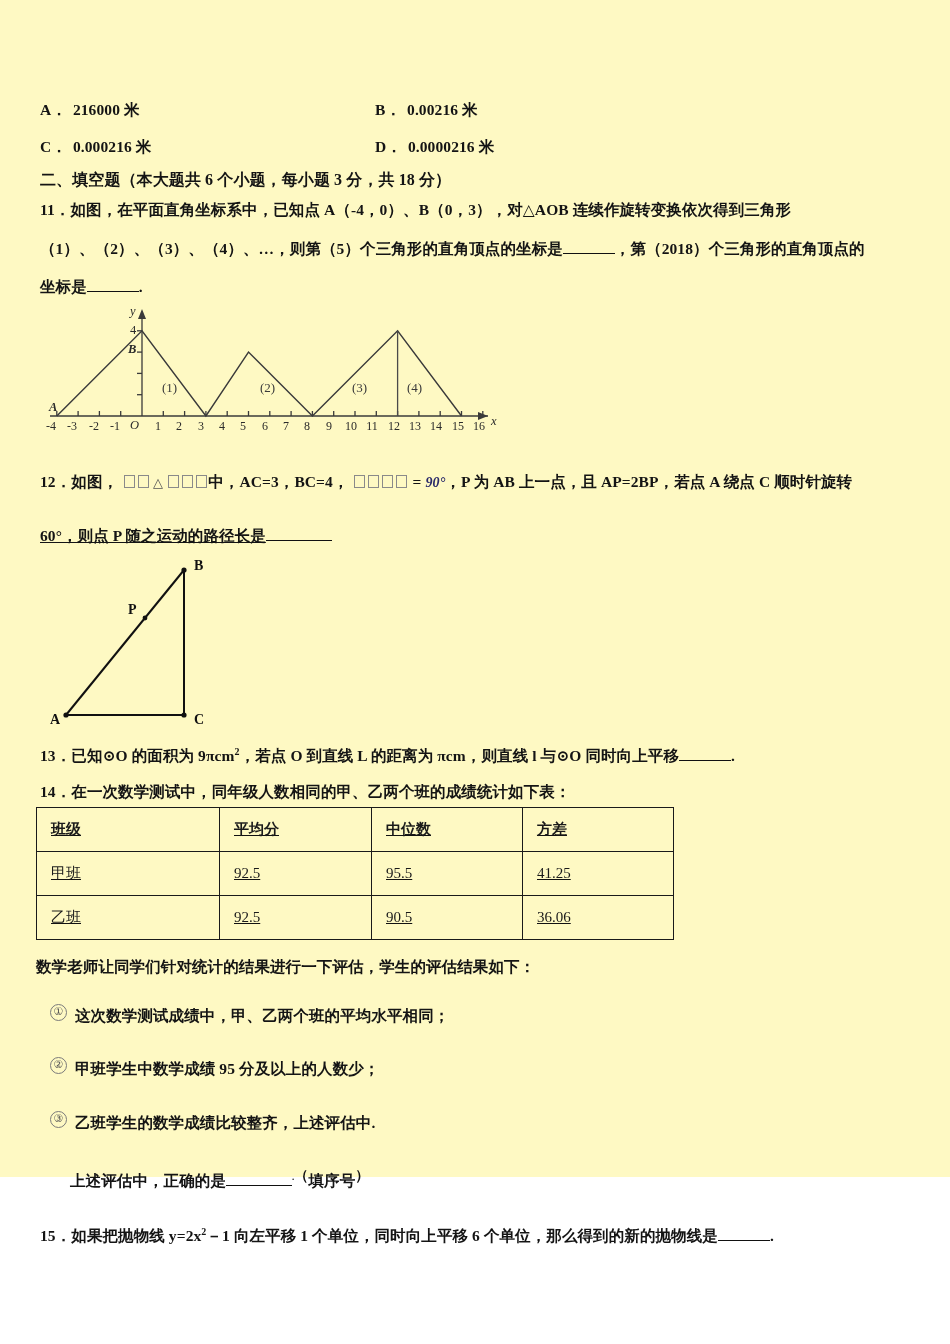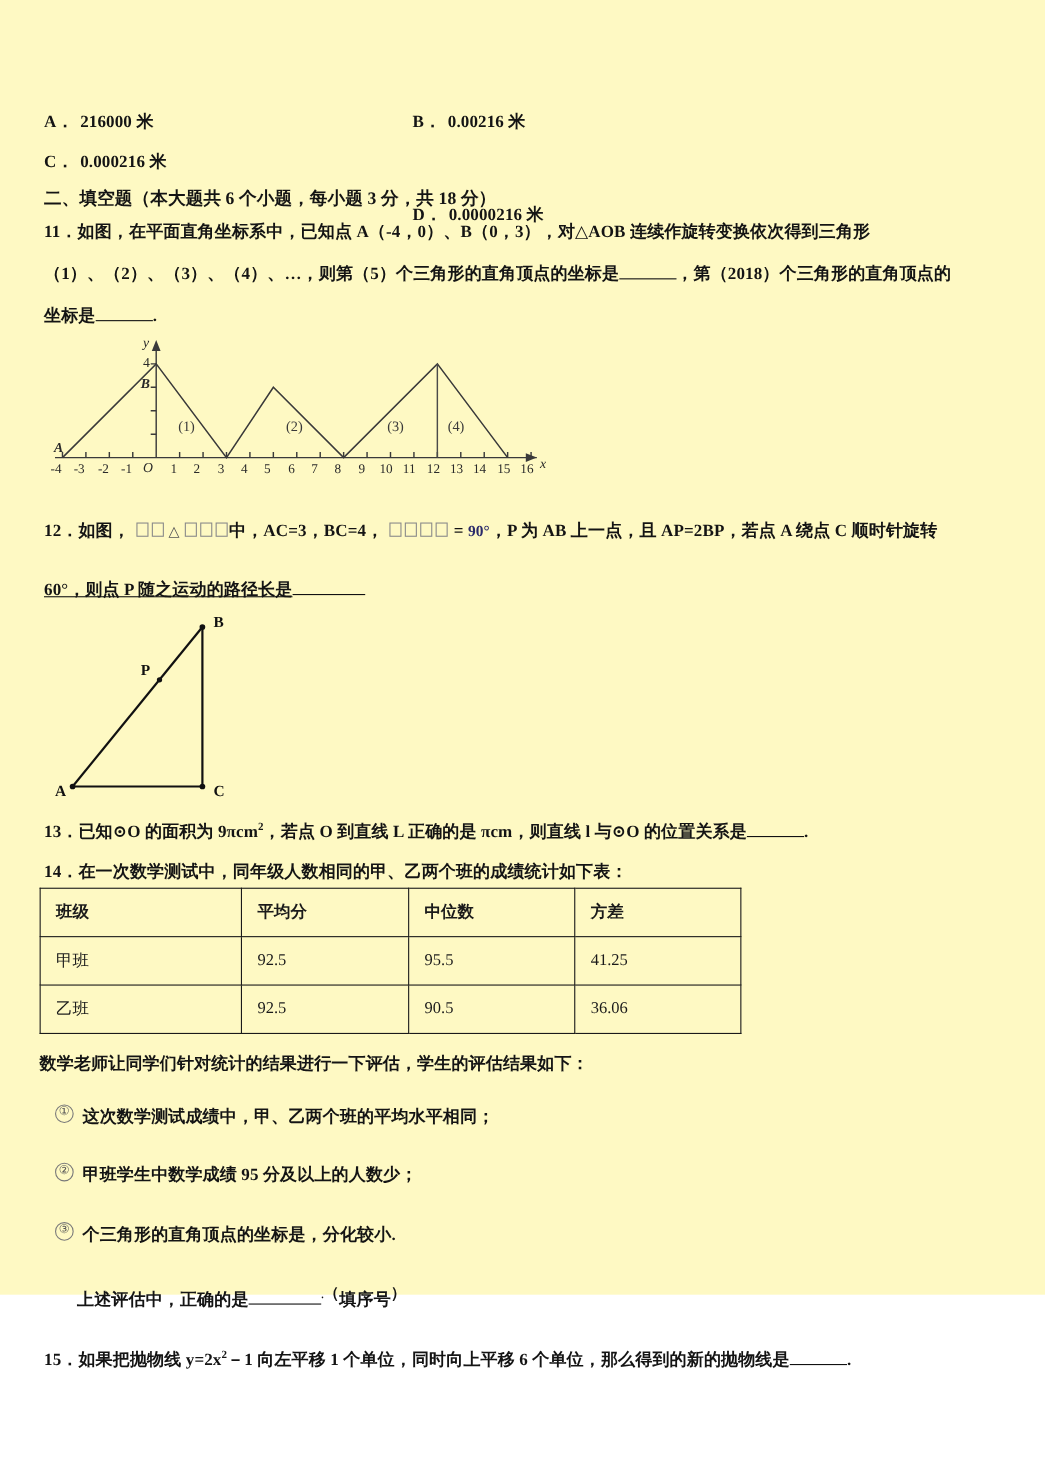--- a/index.html
+++ b/index.html
@@ -32,20 +32,21 @@
     white-space: nowrap;
     color: #141414;
   }
 
   .sup {
     font-size: 10px;
     vertical-align: super;
     font-weight: bold;
   }
   .ital {
+    font-style: italic;
     font-family: "Liberation Serif", serif;
   }
 
   .blank {
     display: inline-block;
     border-bottom: 1.6px solid #111;
     height: 0.95em;
     vertical-align: baseline;
   }
   .b-md { width: 52px; }
@@ -99,20 +100,21 @@
   #fig-triangle svg { display: block; }
 
   
   #stat-table {
     position: absolute;
     left: 36px;
     top: 807px;
     width: 637px;
     border-collapse: collapse;
     table-layout: fixed;
+    text-decoration: underline;
   }
   #stat-table td {
     border: 1.3px solid #1a1a1a;
     height: 43px;
     padding: 0 14px;
     font-size: 15px;
     font-family: "Liberation Serif", serif;
     color: #1a1a1a;
     vertical-align: middle;
   }
@@ -129,21 +131,21 @@
 
   <div class="tline" style="left:40px; top:100px;">
     <span>A．</span><span style="display:inline-block;width:6px"></span><span>216000 米</span>
   </div>
   <div class="tline" style="left:375px; top:100px;">
     <span>B．</span><span style="display:inline-block;width:6px"></span><span>0.00216 米</span>
   </div>
   <div class="tline" style="left:40px; top:137px;">
     <span>C．</span><span style="display:inline-block;width:6px"></span><span>0.000216 米</span>
   </div>
-  <div class="tline" style="left:375px; top:137px;margin-top:48px;">
+  <div class="tline" style="left:375px; top:137px;">
     <span>D．</span><span style="display:inline-block;width:6px"></span><span>0.0000216 米</span>
   </div>
 
   <div class="tline" style="left:40px; top:170px; font-size:16px;">二、填空题（本大题共 6 个小题，每小题 3 分，共 18 分）</div>
 
   <div class="tline" style="left:40px; top:200px;">11．如图，在平面直角坐标系中，已知点 A（‑4，0）、B（0，3），对△AOB 连续作旋转变换依次得到三角形</div>
 
   <div class="tline" style="left:40px; top:238px;">
     <span>（1）、（2）、（3）、（4）、…，则第（5）个三角形的直角顶点的坐标是</span><span class="blank b-md"></span><span>，第（2018）个三角形的直角顶点的</span>
   </div>
@@ -263,21 +265,21 @@
       <g fill="#111111" font-family="Liberation Serif, serif" font-size="14" font-weight="bold">
         <text x="6" y="172">A</text>
         <text x="150" y="172">C</text>
         <text x="150" y="18">B</text>
         <text x="84" y="62">P</text>
       </g>
     </svg>
   </div>
 
   <div class="tline" style="left:40px; top:745px;">
-    <span>13．已知⊙O 的面积为 9πcm</span><span class="sup">2</span><span>，若点 O 到直线 L 正确的是 πcm，则直线 l 与⊙O 的位置关系是</span><span class="blank b-md"></span><span>.</span>
+    <span>13．已知⊙O 的面积为 9πcm</span><span class="sup">2</span><span>，若点 O 到直线 L 的距离为 πcm，则直线 l 与⊙O 同时向上平移</span><span class="blank b-md"></span><span>.</span>
   </div>
 
   <div class="tline" style="left:40px; top:782px;">14．在一次数学测试中，同年级人数相同的甲、乙两个班的成绩统计如下表：</div>
 
   <table id="stat-table">
     <colgroup>
         <col class="c0">
         <col class="c1">
         <col class="c2">
         <col class="c3">
@@ -308,21 +310,21 @@
     <span class="circnum">①</span><span style="display:inline-block;width:8px"></span><span>这次数学测试成绩中，甲、乙两个班的平均水平相同；</span>
   </div>
 
   <div class="tline" style="left:36px; top:957px;">数学老师让同学们针对统计的结果进行一下评估，学生的评估结果如下：</div>
 
   <div class="tline" style="left:50px; top:1057px;">
     <span class="circnum">②</span><span style="display:inline-block;width:8px"></span><span>甲班学生中数学成绩 95 分及以上的人数少；</span>
   </div>
 
   <div class="tline" style="left:50px; top:1111px;">
-    <span class="circnum">③</span><span style="display:inline-block;width:8px"></span><span>个三角形的直角顶点的坐标是，分化较小.</span>
+    <span class="circnum">③</span><span style="display:inline-block;width:8px"></span><span>乙班学生的数学成绩比较整齐，上述评估中.</span>
   </div>
 
   <div class="tline" style="left:36px; top:1167px;margin-left:34px;">
     <span>上述评估中，正确的是</span><span class="blank b-lg"></span><span class="sup" style="font-size:9px">.</span><span class="sup" style="font-size:14px">（</span><span>填序号</span><span class="sup" style="font-size:14px">）</span>
   </div>
 
   <div class="tline" style="left:40px; top:1225px;">
     <span>15．如果把抛物线 y=2x</span><span class="sup">2</span><span>－1 向左平移 1 个单位，同时向上平移 6 个单位，那么得到的新的抛物线是</span><span class="blank b-md"></span><span>.</span>
   </div>
 

